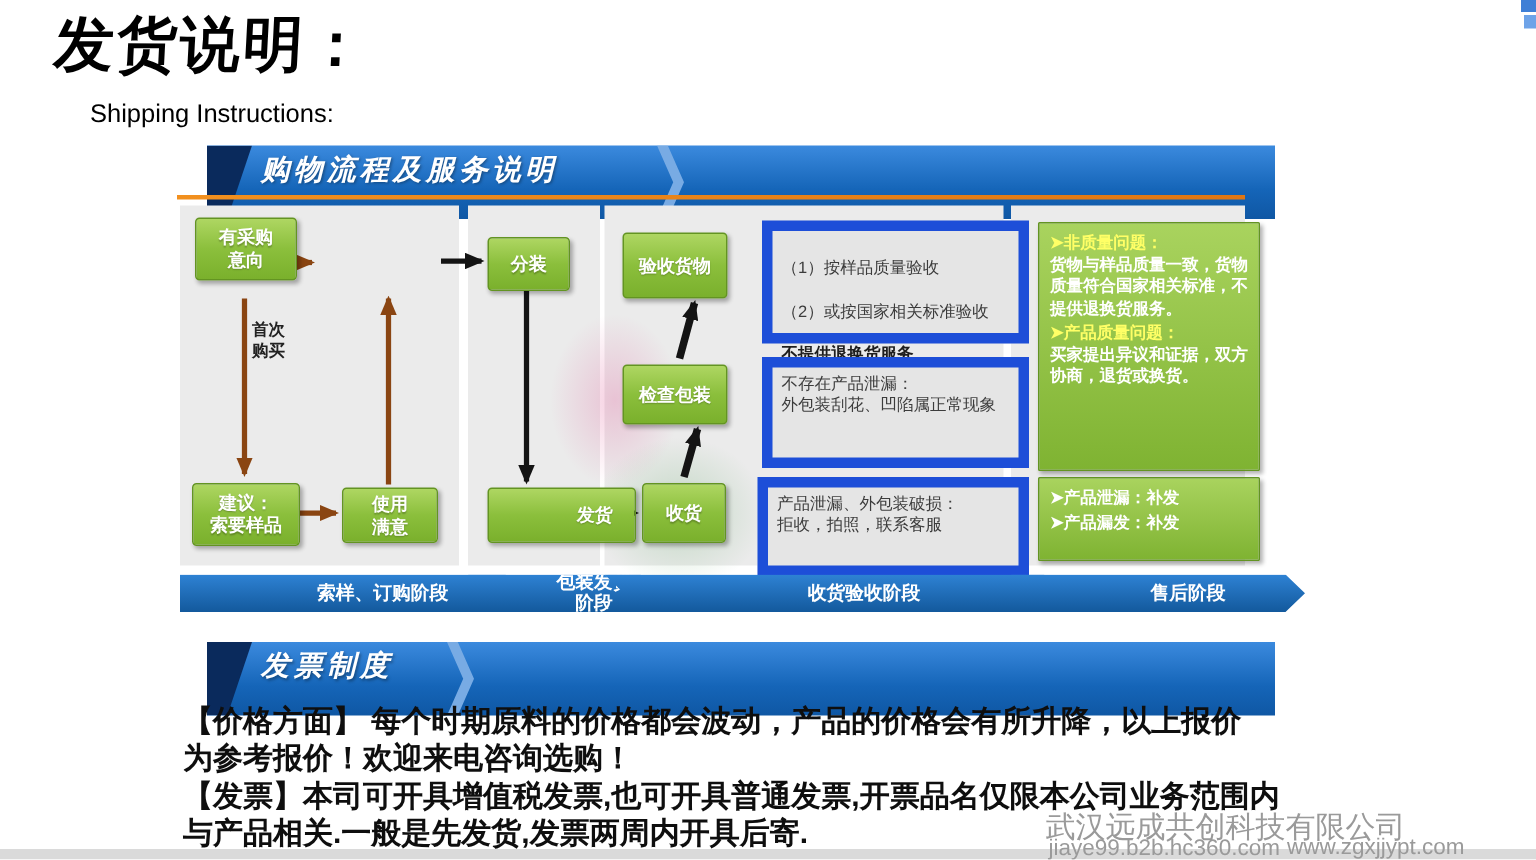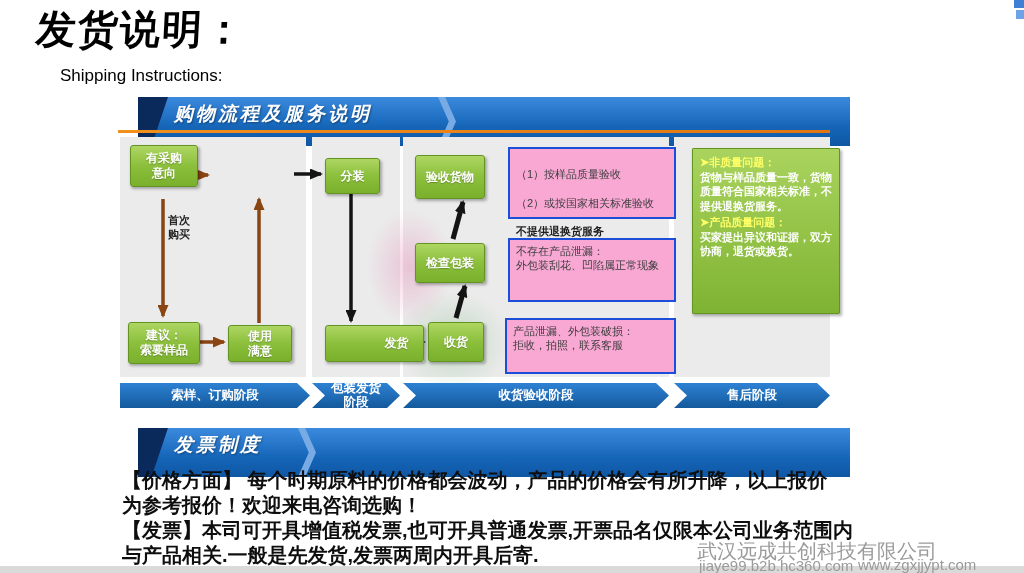--- a/index.html
+++ b/index.html
@@ -33,33 +33,33 @@
   .flower.pink{left:232px;top:90px;width:120px;height:160px;
     background:radial-gradient(closest-side,rgba(228,120,170,.35),rgba(228,120,170,0) 72%);}
   .flower.green{left:255px;top:175px;width:160px;height:140px;
     background:radial-gradient(closest-side,rgba(110,175,115,.32),rgba(110,175,115,0) 72%);}
   .arrows{position:absolute;left:0;top:0;width:712px;height:315px;z-index:2;pointer-events:none;}
   .node{position:absolute;display:flex;align-items:center;justify-content:center;
     text-align:center;color:#fff;font-weight:bold;font-size:12px;
     background:linear-gradient(180deg,#aed662 0%,#8bbf3c 50%,#7ab02c 100%);
     border:1px solid #639422;border-radius:3px;box-shadow:1.5px 2px 3px rgba(0,0,0,.3);
     white-space:pre-line;line-height:1.25;text-shadow:0 1px 1px rgba(0,0,0,.25);z-index:3;}
-  .note{position:absolute;background:#f9a8d4;border:2px solid #1d4ed8;color:#3c3c3c;
+  .note{position:absolute;background:#e5e5e5;border:7px solid #1d4ed8;color:#3c3c3c;
     font-size:11px;line-height:1.3;padding:4px 6px;z-index:3;white-space:pre-line;}
   .note .strong{font-weight:bold;color:#1e1e1e;}
   .aftersale{position:absolute;color:#fff;font-weight:bold;font-size:11px;line-height:1.32;
     padding:6px 7px;background:linear-gradient(180deg,#a9d35e,#7fb332);
     border:1px solid #639422;border-radius:1px;box-shadow:1.5px 2px 3px rgba(0,0,0,.3);z-index:3;}
   .aftersale .t{color:#ffff66;display:block;}
   .aftersale .b{display:block;margin-bottom:2px;}
   .first-buy{position:absolute;left:50px;top:116px;font-size:11px;font-weight:bold;
     color:#222;white-space:pre-line;z-index:3;line-height:1.3;text-align:right;}
   .stage{position:absolute;top:286px;height:25px;display:flex;align-items:center;
     justify-content:center;text-align:center;color:#fff;font-weight:bold;font-size:12.5px;
-    line-height:1.1;background:linear-gradient(180deg,#2e82d4,#13599c);z-index:3;white-space:pre-line;}
+    line-height:1.1;background:linear-gradient(180deg,#2e82d4,#13599c);z-index:3;white-space:pre-line;padding-left:40px;}
   .stage.notch{clip-path:polygon(0 0,calc(100% - 13px) 0,100% 50%,calc(100% - 13px) 100%,0 100%,13px 50%);}
   .stage.flat{clip-path:polygon(0 0,calc(100% - 13px) 0,100% 50%,calc(100% - 13px) 100%,0 100%);}
   
   .invoice-banner{position:absolute;left:118px;top:428px;}
   .pline{position:absolute;left:122px;white-space:nowrap;font-size:20px;font-weight:bold;
     color:#0e0e0e;}
   
   .wm{position:absolute;color:#9a9a9a;z-index:5;white-space:nowrap;}
   .wm-company{left:697px;top:538px;font-size:20px;}
   .wm-shop{left:699px;top:557px;font-size:15px;}
@@ -134,20 +134,24 @@
 拒收，拍照，联系客服</div>
   <div class="note" style="left:390px;top:141px;width:152px;height:52px;">不存在产品泄漏：
 外包装刮花、凹陷属正常现象</div>
 
   <div class="aftersale" style="left:574px;top:51px;width:132px;height:152px;">
     <span class="t">➤非质量问题：</span>
     <span class="b">货物与样品质量一致，货物质量符合国家相关标准，不提供退换货服务。</span>
     <span class="t">➤产品质量问题：</span>
     <span class="b">买家提出异议和证据，双方协商，退货或换货。</span>
   </div>
+  <div class="aftersale" style="left:574px;top:221px;width:132px;height:42px;">
+    <span class="b">➤产品泄漏：补发</span>
+    <span class="b">➤产品漏发：补发</span>
+  </div>
 
   <div class="stage flat" style="left:2px;width:190px;">索样、订购阶段</div>
   <div class="stage notch" style="left:194px;width:88px;">包装发货
 阶段</div>
   <div class="stage notch" style="left:285px;width:266px;">收货验收阶段</div>
   <div class="stage notch" style="left:556px;width:156px;">售后阶段</div>
 </div>
 
 <div class="banner invoice-banner">
   <div class="wedge"></div>

